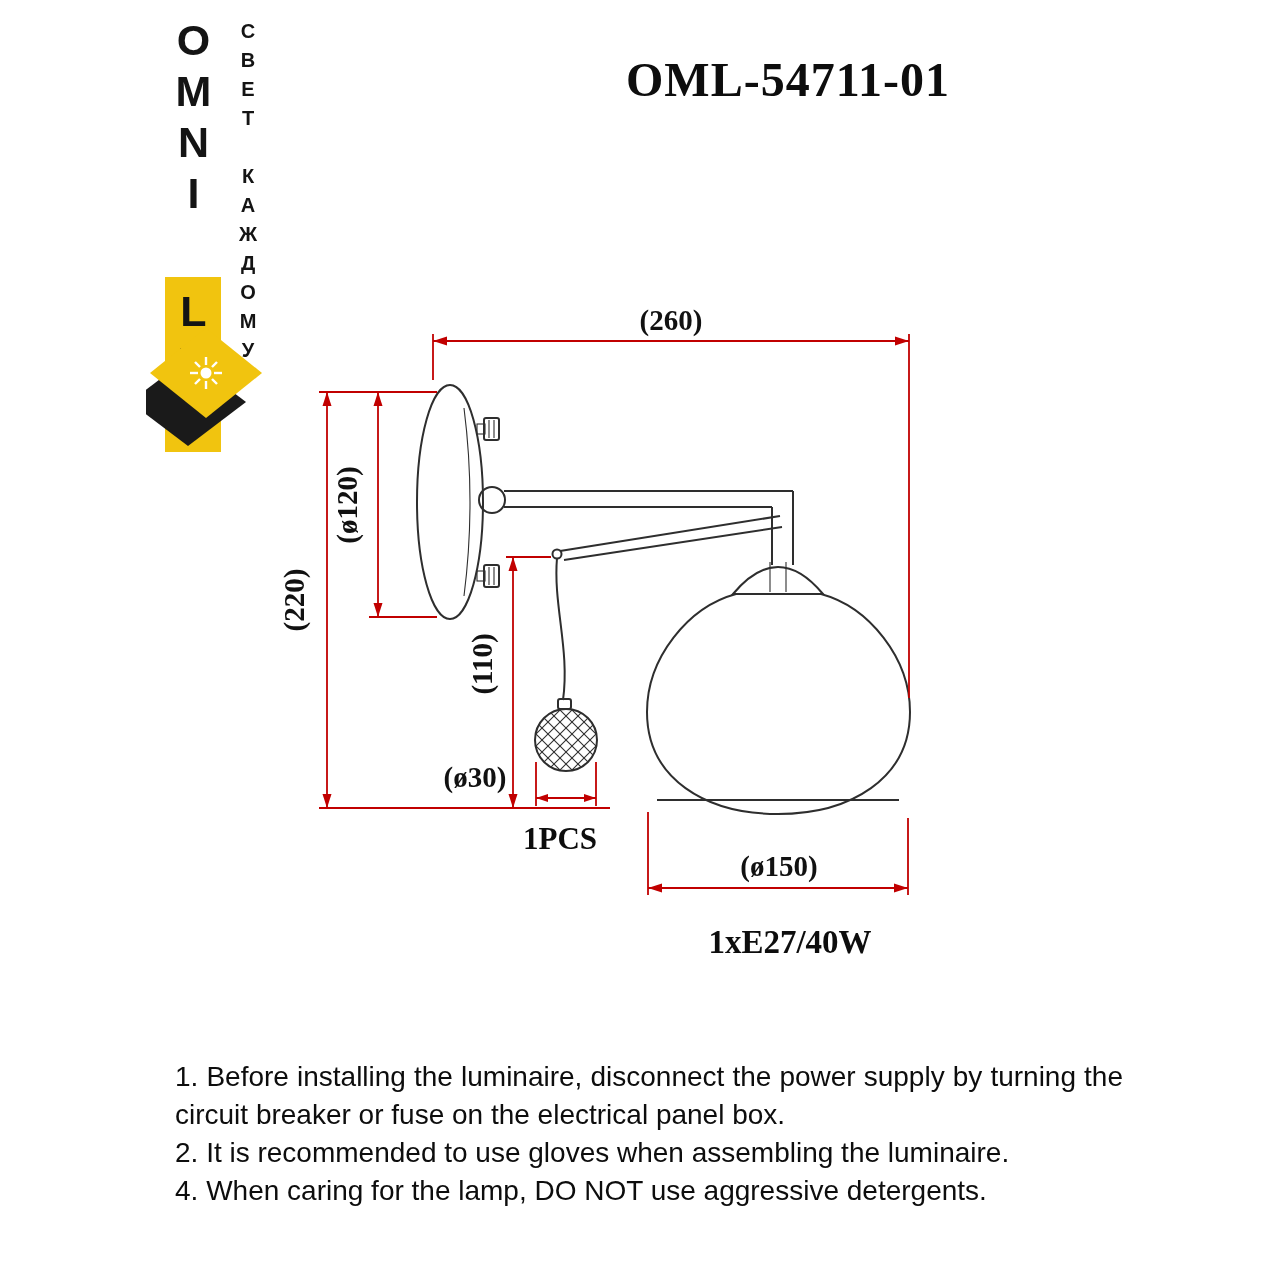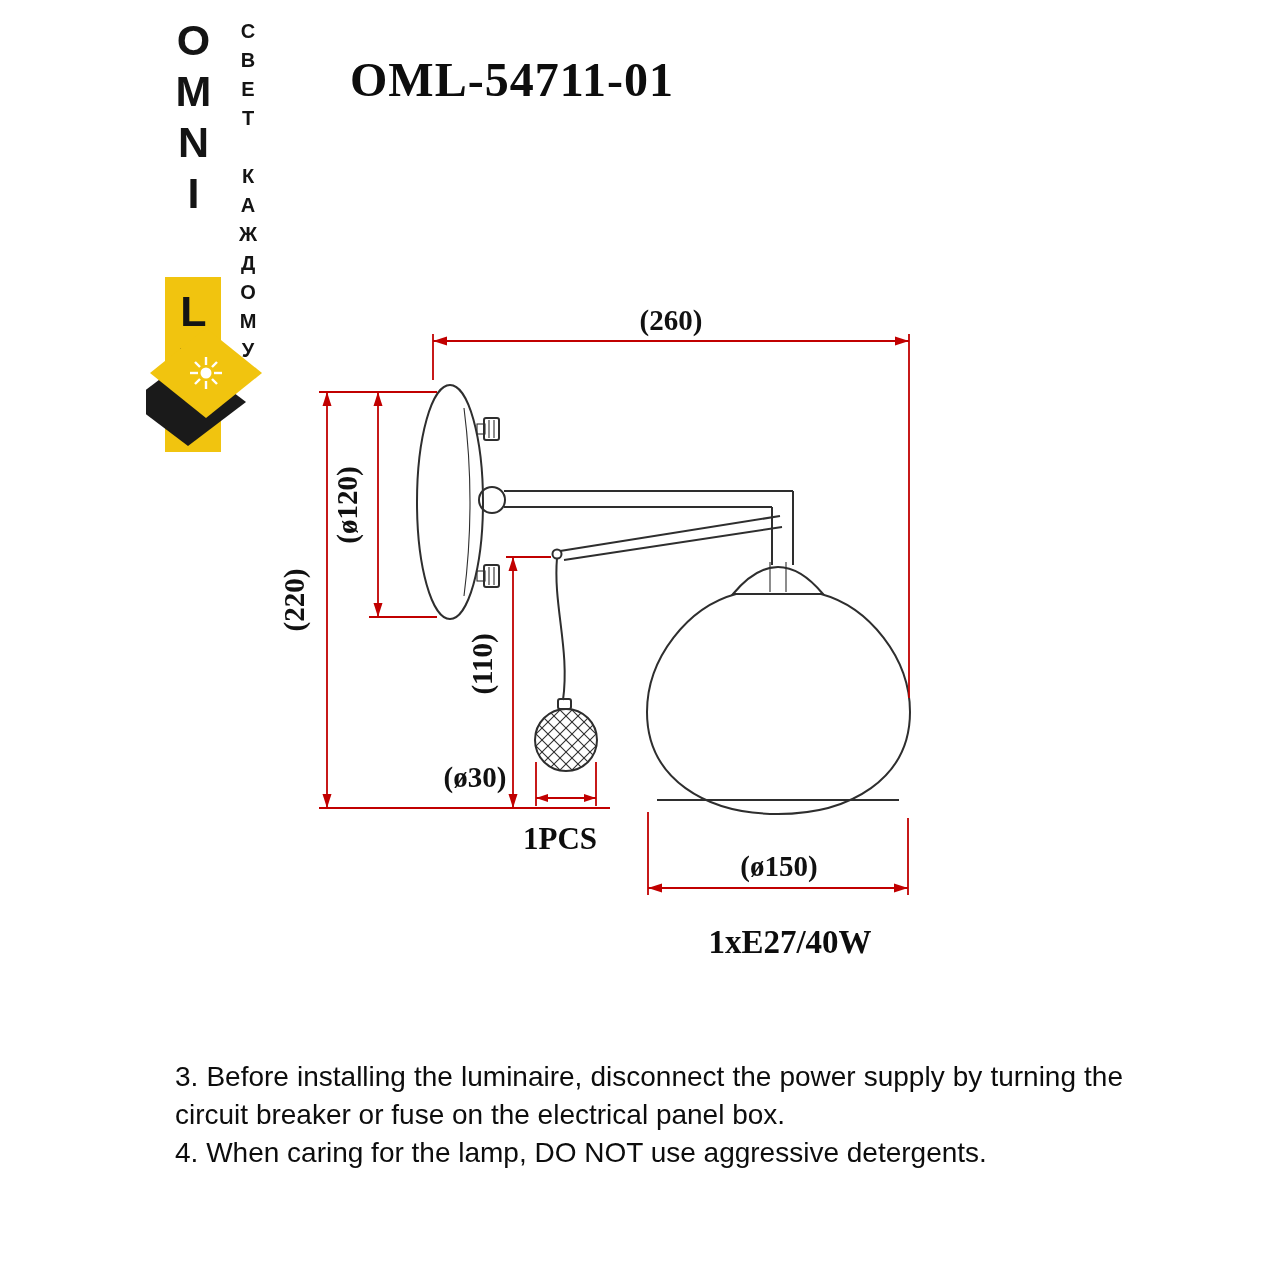--- a/index.html
+++ b/index.html
@@ -31,21 +31,21 @@
     writing-mode:vertical-lr; text-orientation:upright;
     font-family:"Liberation Sans", sans-serif;
     font-weight:700; font-size:20px; letter-spacing:7px;
     color:#141414;
   }
   .diamond-logo { position:absolute; left:146px; top:326px; }
 
   
   .model-title {
     position:absolute; left:350px; top:52px; width:600px;
-    text-align:left;
+    text-align:right;
     font-family:"Liberation Serif", serif;
     font-weight:700; font-size:48px; letter-spacing:1px;
     color:#0d0d0d;
   }
 
   
   .drawing-svg { position:absolute; left:280px; top:300px; }
   .blk { stroke:#2e2e2e; stroke-width:2; fill:none; }
   .blk-thin { stroke:#2e2e2e; stroke-width:1.1; fill:none; }
   .red { stroke:#c10000; stroke-width:1.8; fill:none; }
@@ -223,17 +223,18 @@
       <polygon class="red-fill" points="648,888 662,883.5 662,892.5"></polygon>
       <polygon class="red-fill" points="908,888 894,883.5 894,892.5"></polygon>
       <text class="dim-label" x="779" y="876" text-anchor="middle">(ø150)</text>
     </g>
 
     <text class="note-label" x="560" y="849" text-anchor="middle">1PCS</text>
     <text class="spec-label" x="790" y="953" text-anchor="middle">1xE27/40W</text>
   </svg>
 
   <div class="instructions">
-    <p>3. Before installing the luminaire, disconnect the power supply by turning the circuit breaker or fuse on the electrical panel box.</p>
+    <p>1. Before installing the luminaire, disconnect the power supply by turning the circuit breaker or fuse on the electrical panel box.</p>
+    <p>2. It is recommended to use gloves when assembling the luminaire.</p>
     <p>4. When caring for the lamp, DO NOT use aggressive detergents.</p>
   </div>
 
 </div>
 
 </body></html>

